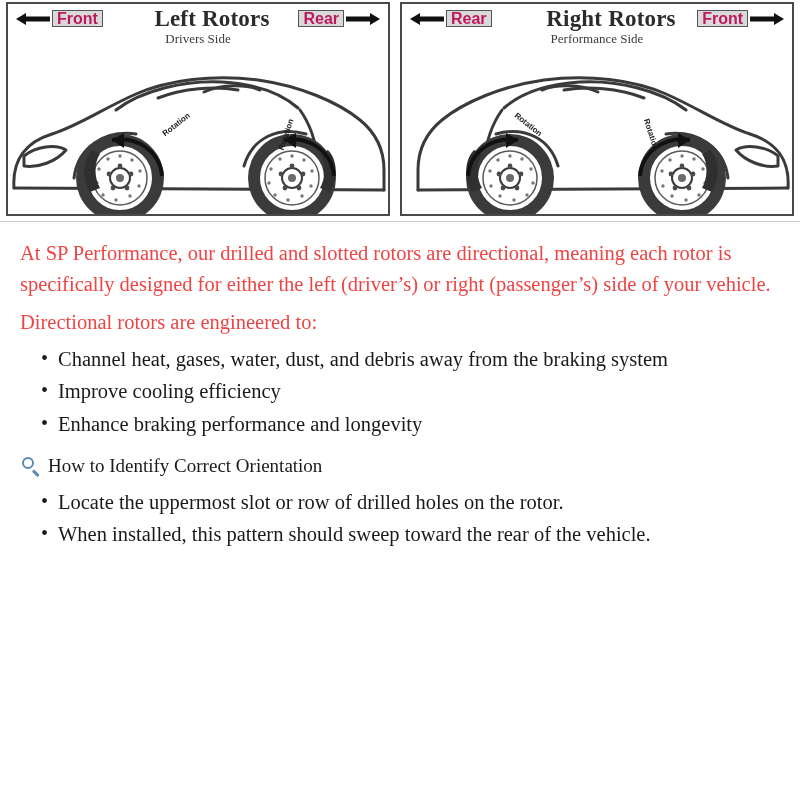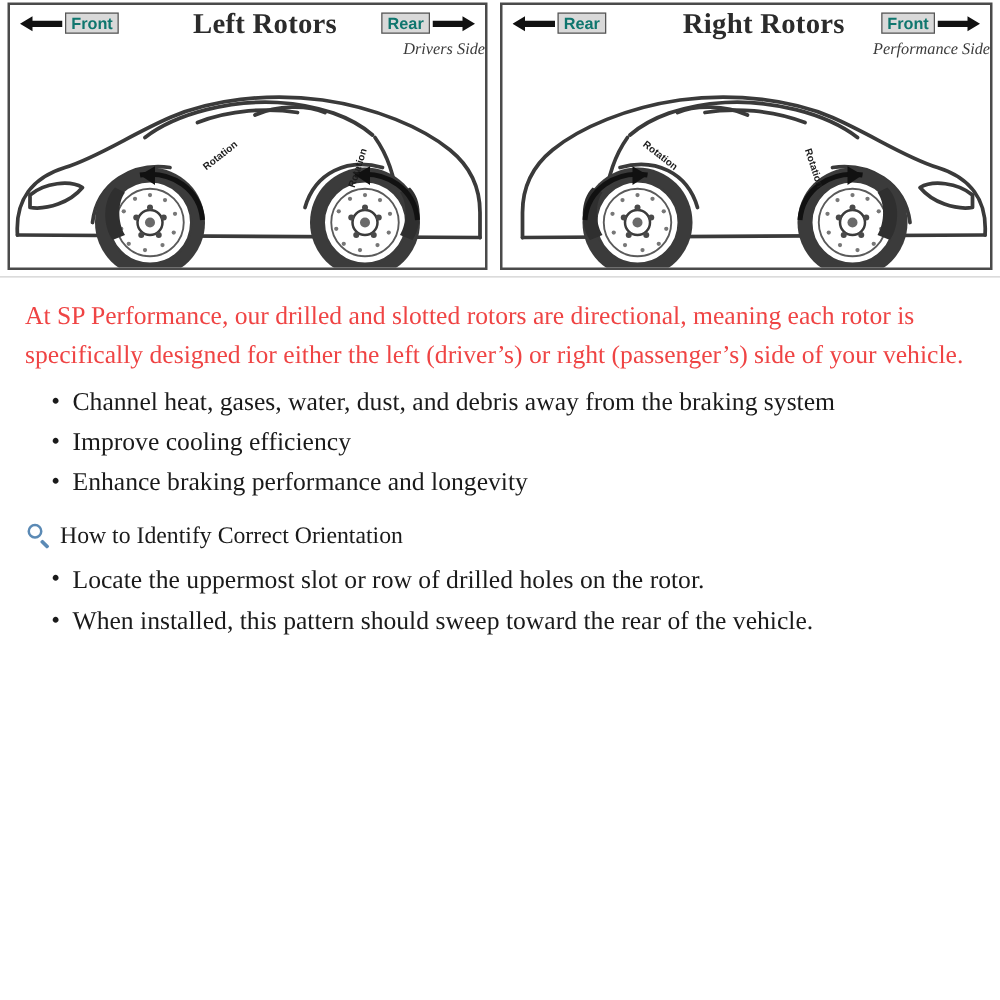--- a/index.html
+++ b/index.html
@@ -52,38 +52,37 @@
     font-size: 23px;
     letter-spacing: 0.2px;
     color: #2b2b2b;
     padding-left: 14px;
   }
   .panel-sub {
     position: absolute;
     top: 27px;
     left: 0;
     width: 100%;
-    text-align: right;
+    text-align: center;
     font-family: "Liberation Serif", serif;
-    font-style: italic;
     font-size: 13px;
     color: #3b3b3b;
   }
 
   
   .dirtag {
     position: absolute;
     top: 6px;
     display: flex;
     align-items: center;
     gap: 2px;
     font-family: "Liberation Sans", sans-serif;
     font-weight: bold;
-    font-size: 13px;
-    color: #0f766e;
+    font-size: 16px;
+    color: #be185d;
   }
   .dirtag .lbl {
     background: #d9d9d9;
     border: 1px solid #555;
     padding: 0 4px;
     line-height: 15px;
   }
   .dirtag.tl { left: 8px; }
   .dirtag.tr { right: 8px; }
 
@@ -404,20 +403,21 @@
       <div class="rot-label" style="left:110px; top:116px; transform:rotate(38deg);">Rotation</div>
       <div class="rot-label" style="left:233px; top:126px; transform:rotate(72deg);">Rotation</div>
     </div>
   </div>
 
   <div class="content">
 
     <p class="para">At SP Performance, our drilled and slotted rotors are directional, meaning each rotor is specifically designed for either the left (driver’s) or right (passenger’s) side of your vehicle.</p>
 
 
+    <p class="para">Directional rotors are engineered to:</p>
 
     <ul class="bullets">
       <li>Channel heat, gases, water, dust, and debris away from the braking system</li>
       <li>Improve cooling efficiency</li>
       <li>Enhance braking performance and longevity</li>
     </ul>
 
     <h2 class="heading2">
       <span class="search-icon"></span>
       <span>How to Identify Correct Orientation</span>

